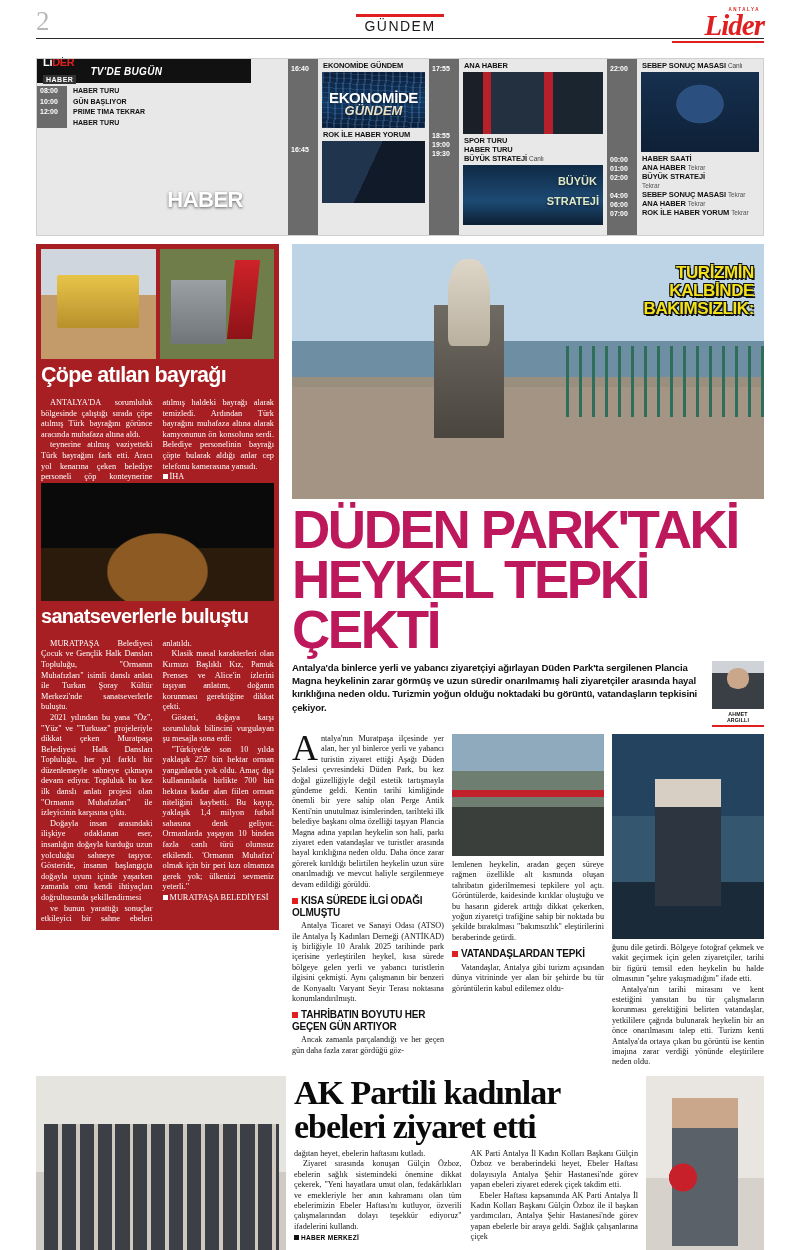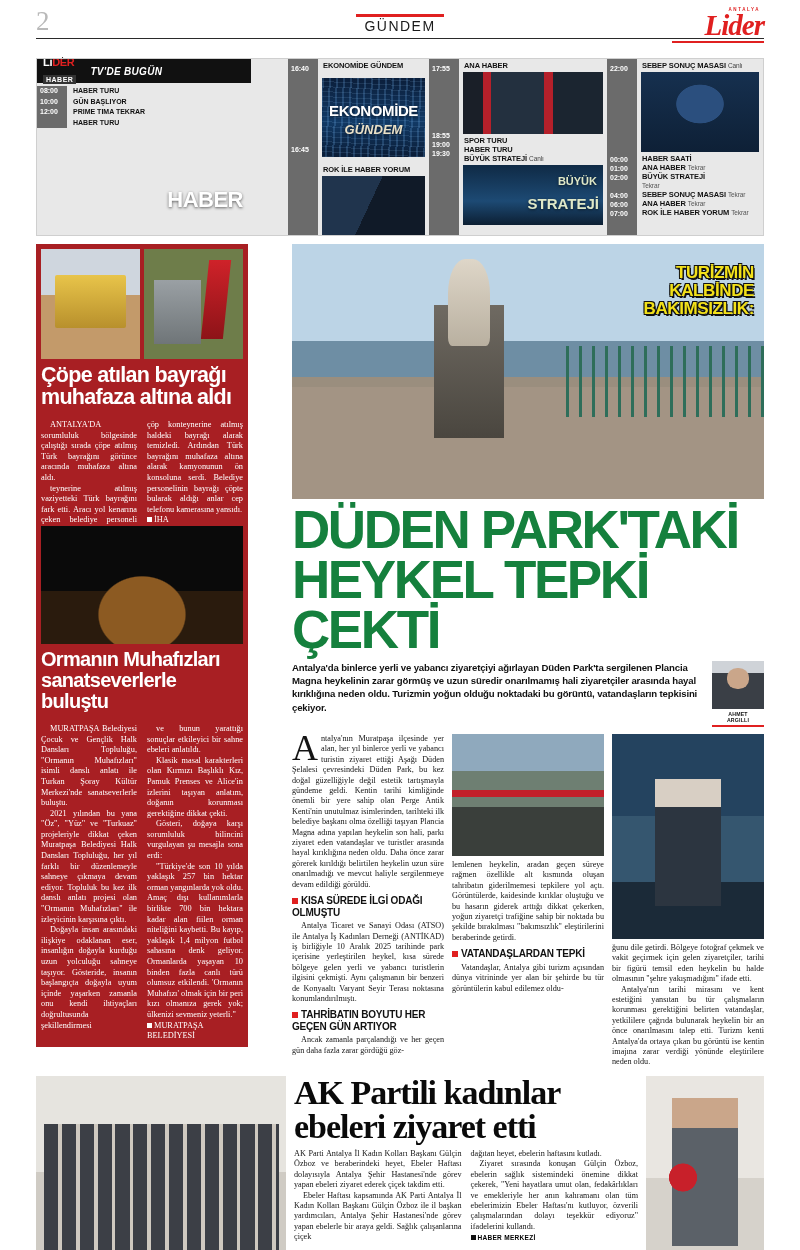--- a/index.html
+++ b/index.html
@@ -131,21 +131,21 @@
       linear-gradient(180deg,#16304f,#0e2036);
   }
   .ph-txt {
     position:absolute; color:#fff; font-family:"Liberation Sans", sans-serif;
     font-weight:700; text-shadow:0 1px 3px rgba(0,0,0,.6);
   }
 
   
   .mainwrap { position:relative; margin-top:8px; }
   .redpanel {
-    position:absolute; left:0; top:0; width:212px;
+    position:absolute; left:0; top:0; width:243px;
     background:#a81f23; color:#fff; padding:5px;
   }
   .redpanel .imgs { display:flex; gap:4px; }
   .redpanel .imgs .im { height:110px; flex:1; }
   .im-truck {
     background:
       linear-gradient(180deg,#cfd6de 0 42%, #c39a6a 42% 100%);
     position:relative;
   }
   .im-truck:after{
@@ -207,21 +207,21 @@
     background:repeating-linear-gradient(90deg,#2e6e5a 0 3px, rgba(0,0,0,0) 3px 13px);
   }
   .kicker {
     position:absolute; right:10px; top:20px; text-align:right;
     font-family:"Liberation Sans", sans-serif; font-weight:700;
     color:#f3e11a; font-size:17px; line-height:18px; letter-spacing:-.4px;
     text-shadow:1.5px 1.5px 0 #111, -1px -1px 0 #111, 1px -1px 0 #111, -1px 1px 0 #111;
   }
   .bigtitle {
     font-family:"Liberation Sans", sans-serif; font-weight:700;
-    font-size:53px; line-height:50px; letter-spacing:-2.4px; color:#15803d;
+    font-size:53px; line-height:50px; letter-spacing:-2.4px; color:#be185d;
     margin-top:6px;
   }
   .spot {
     display:flex; gap:8px; margin-top:6px; align-items:flex-start;
   }
   .spot p {
     flex:1; font-family:"Liberation Sans", sans-serif; font-weight:700;
     font-size:9.6px; line-height:13.2px; color:#111; letter-spacing:-.15px;
   }
   .byline { width:52px; flex:0 0 52px; text-align:center; }
@@ -369,21 +369,21 @@
       </div>
     </div>
 
     <div class="tvcol" style="flex:0 0 178px;padding-left:37px;">
       <div class="timecol">
         <div>16:40</div>
         <div style="margin-top:74px;">16:45</div>
       </div>
       <div class="tvbody">
         <div class="prog-label">EKONOMİDE GÜNDEM</div>
-        <div class="photo ph-eko" style="height:79px; margin:6px 4px;">
+        <div class="photo ph-eko" style="height:56px; margin:0 4px;">
           <div class="ph-txt" style="left:50%; top:30%; transform:translateX(-50%); font-size:15px; letter-spacing:-.4px;">EKONOMİDE</div>
           <div class="ph-txt" style="left:50%; top:56%; transform:translateX(-50%); font-size:13px; font-style:italic; color:#e9e0c8;">GÜNDEM</div>
         </div>
         <div class="prog-label">ROK İLE HABER YORUM</div>
         <div class="photo ph-rok" style="height:62px; margin:0 4px;"></div>
       </div>
     </div>
 
     <div class="tvcol" style="flex:0 0 178px;">
       <div class="timecol">
@@ -393,21 +393,21 @@
         <div>19:30</div>
       </div>
       <div class="tvbody">
         <div class="prog-label">ANA HABER</div>
         <div class="photo ph-ana" style="height:62px; margin:0 4px;"></div>
         <div class="prog-label" style="padding-bottom:0;">SPOR TURU</div>
         <div class="prog-label" style="padding:0 0 0 5px;">HABER TURU</div>
         <div class="prog-label" style="padding:0 0 2px 5px;"><span>BÜYÜK STRATEJİ</span> <span class="canli">Canlı</span></div>
         <div class="photo ph-buyuk" style="height:60px; margin:0 4px;">
           <div class="ph-txt" style="right:6px; top:16%; font-size:11px; color:#dfe8c8;">BÜYÜK</div>
-          <div class="ph-txt" style="right:4px; top:50%; font-size:15px; color:#dfe8c8;">STRATEJİ</div>
+          <div class="ph-txt" style="right:4px; top:50%; font-size:11px; color:#dfe8c8;">STRATEJİ</div>
         </div>
       </div>
     </div>
 
     <div class="tvcol" style="flex:1;">
       <div class="timecol">
         <div>22:00</div>
         <div style="margin-top:84px;">00:00</div>
         <div>01:00</div>
         <div>02:00</div>
@@ -434,32 +434,30 @@
 
   <div class="mainwrap">
 
     <div class="redpanel">
       <div class="imgs">
         <div class="im im-truck"></div>
         <div class="im im-bin"></div>
       </div>
       <div class="red-h">
         <div>Çöpe atılan bayrağı</div>
-        <div>muhafaza altına aldı</div>
       </div>
       <div class="red-cols">
         <p>ANTALYA'DA sorumluluk bölgesinde çalıştığı sırada çöpe atılmış Türk bayrağını görünce aracında muhafaza altına aldı.</p>
         <p>teynerine atılmış vaziyetteki Türk bayrağını fark etti. Aracı yol kenarına çeken belediye personeli çöp konteynerine atılmış haldeki bayrağı alarak temizledi. Ardından Türk bayrağını muhafaza altına alarak kamyonunun ön konsoluna serdi. Belediye personelinin bayrağı çöpte bularak aldığı anlar cep telefonu kamerasına yansıdı.</p>
         <p class="noind"><span class="sq"></span><span>İHA</span></p>
       </div>
 
       <div class="redpanel2">
         <div class="dance-img"></div>
         <div class="red-h" style="font-size:20px; line-height:21px;">
-          <div>Ormanın Muhafızları</div>
           <div>sanatseverlerle buluştu</div>
         </div>
         <div class="red-cols">
           <p>MURATPAŞA Belediyesi Çocuk ve Gençlik Halk Dansları Topluluğu, "Ormanın Muhafızları" isimli danslı anlatı ile Turkan Şoray Kültür Merkezi'nde sanatseverlerle buluştu.</p>
           <p>2021 yılından bu yana "Öz", "Yüz" ve "Turkuaz" projeleriyle dikkat çeken Muratpaşa Belediyesi Halk Dansları Topluluğu, her yıl farklı bir düzenlemeyle sahneye çıkmaya devam ediyor. Topluluk bu kez ilk danslı anlatı projesi olan "Ormanın Muhafızları" ile izleyicinin karşısına çıktı.</p>
           <p>Doğayla insan arasındaki ilişkiye odaklanan eser, insanlığın doğayla kurduğu uzun yolculuğu sahneye taşıyor. Gösteride, insanın başlangıçta doğayla uyum içinde yaşarken zamanla onu kendi ihtiyaçları doğrultusunda şekillendirmesi</p>
           <p>ve bunun yarattığı sonuçlar etkileyici bir sahne ebeleri anlatıldı.</p>
           <p>Klasik masal karakterleri olan Kırmızı Başlıklı Kız, Pamuk Prenses ve Alice'in izlerini taşıyan anlatım, doğanın korunması gerektiğine dikkat çekti.</p>
           <p>Gösteri, doğaya karşı sorumluluk bilincini vurgulayan şu mesajla sona erdi:</p>
           <p>"Türkiye'de son 10 yılda yaklaşık 257 bin hektar orman yangınlarda yok oldu. Amaç dışı kullanımlarla birlikte 700 bin hektara kadar alan fiilen orman niteliğini kaybetti. Bu kayıp, yaklaşık 1,4 milyon futbol sahasına denk geliyor. Ormanlarda yaşayan 10 binden fazla canlı türü olumsuz etkilendi. 'Ormanın Muhafızı' olmak için bir peri kızı olmanıza gerek yok; ülkenizi sevmeniz yeterli."</p>
@@ -526,26 +524,26 @@
     <div class="bphoto-left">
       <div class="people"></div>
     </div>
     <div class="bstory">
       <div class="bhead">
         <div>AK Partili kadınlar</div>
         <div>ebeleri ziyaret etti</div>
       </div>
       <div class="bcols">
         <div class="bc">
-          <p class="first">AK Parti Antalya İl Kadın Kolları Başkanı Gülçin Özboz ve beraberindeki heyet, Ebeler Haftası dolayısıyla Antalya Şehir Hastanesi'nde görev yapan ebeleri ziyaret ederek çiçek takdim etti.</p>
-          <p>Ebeler Haftası kapsamında AK Parti Antalya İl Kadın Kolları Başkanı Gülçin Özboz ile il başkan yardımcıları, Antalya Şehir Hastanesi'nde görev yapan ebelerle bir araya geldi. Sağlık çalışanlarına çiçek</p>
-        </div>
-        <div class="bc">
           <p class="first">dağıtan heyet, ebelerin haftasını kutladı.</p>
           <p>Ziyaret sırasında konuşan Gülçin Özboz, ebelerin sağlık sistemindeki önemine dikkat çekerek, "Yeni hayatlara umut olan, fedakârlıkları ve emekleriyle her anın kahramanı olan tüm ebelerimizin Ebeler Haftası'nı kutluyor, özverili çalışmalarından dolayı teşekkür ediyoruz" ifadelerini kullandı.</p>
           <div class="src"><span class="sqd"></span><span>HABER MERKEZİ</span></div>
         </div>
+        <div class="bc">
+          <p class="first">AK Parti Antalya İl Kadın Kolları Başkanı Gülçin Özboz ve beraberindeki heyet, Ebeler Haftası dolayısıyla Antalya Şehir Hastanesi'nde görev yapan ebeleri ziyaret ederek çiçek takdim etti.</p>
+          <p>Ebeler Haftası kapsamında AK Parti Antalya İl Kadın Kolları Başkanı Gülçin Özboz ile il başkan yardımcıları, Antalya Şehir Hastanesi'nde görev yapan ebelerle bir araya geldi. Sağlık çalışanlarına çiçek</p>
+        </div>
       </div>
     </div>
     <div class="bphoto-right"></div>
   </div>
 
 </div>
 
 </body></html>

